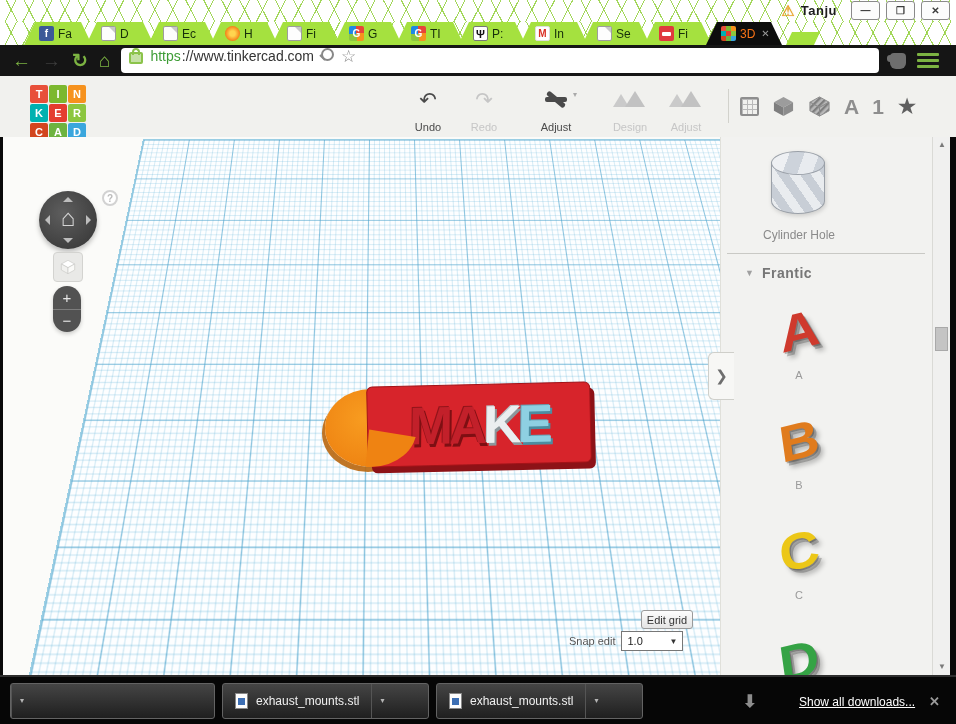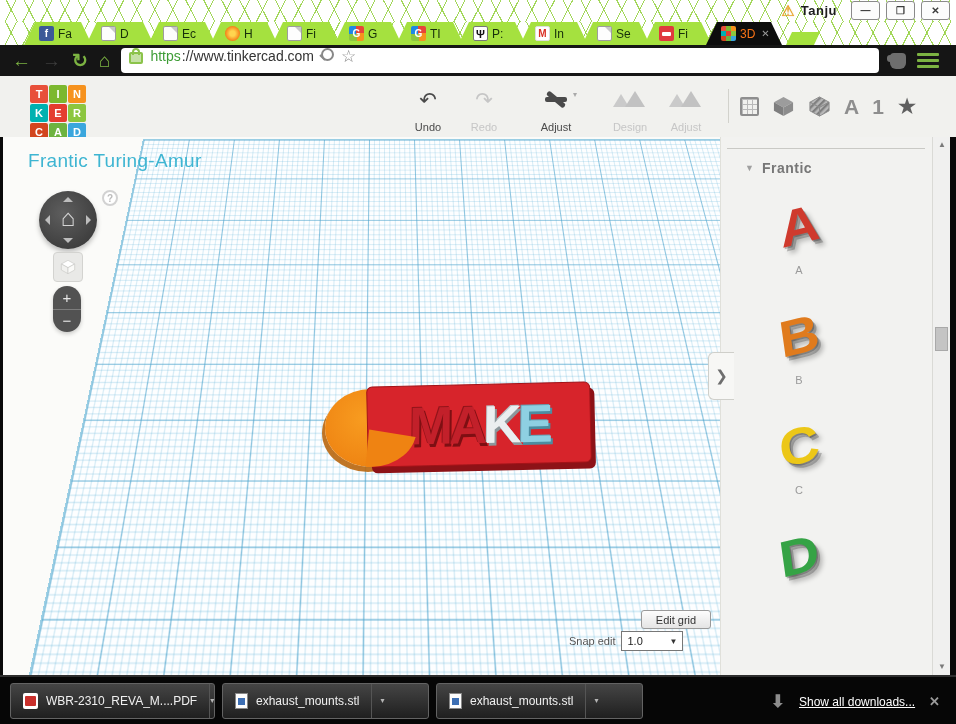--- a/index.html
+++ b/index.html
@@ -137,21 +137,21 @@
     transform:rotate(-1.3deg);box-shadow:4px 6px 0 #8d1217;border:1px solid #a31318;box-sizing:border-box;
     display:flex;align-items:center;justify-content:center;}
   .make-crescent{position:absolute;left:4px;top:7px;width:92px;height:78px;border-radius:50%;
     background:#ef8312;clip-path:polygon(48% 52%,100% 62%,94% 100%,44% 100%);}
   .make-letters{position:relative;display:flex;font-size:53px;font-weight:800;letter-spacing:-4px;
     transform:skewX(-2deg);line-height:1;}
   .mk-red{text-shadow:2px 3px 0 #7e0f13,-1px -1px 0 #93141a;}
   .mk-white{text-shadow:2px 3px 0 #8c979c,-1px -1px 0 #b9c2c6;}
   .mk-blue{text-shadow:2px 3px 0 #4b8da1,-1px -1px 0 #63a2b5;}
   
-  .editgrid-btn{position:absolute;left:638px;top:473px;width:70px;height:19px;
+  .editgrid-btn{position:absolute;left:638px;top:473px;width:52px;height:19px;
     background:linear-gradient(#fdfdfd,#e4e4e4);border:1px solid #9a9a9a;border-radius:3px;
     font-size:11px;color:#333;display:flex;align-items:center;justify-content:center;box-sizing:border-box;}
   .snapgrid{position:absolute;left:566px;top:494px;display:flex;align-items:center;gap:6px;}
   .snapgrid-label{font-size:11px;color:#555;}
   .snap-select{width:62px;height:20px;background:#fff;border:1px solid #777;display:flex;
     align-items:center;justify-content:space-between;padding:0 5px;box-sizing:border-box;
     font-size:11px;color:#222;}
   .snap-caret{font-size:8px;color:#333;}
   
   .collapse-handle{position:absolute;left:708px;top:215px;width:25px;height:46px;background:#f7f7f5;
@@ -193,21 +193,21 @@
   .dl-body{display:flex;align-items:center;gap:8px;padding:0 12px;}
   .dl-name{font-size:12px;color:#f0f0f0;white-space:nowrap;}
   .dl-caret{width:20px;align-self:stretch;border-left:1px solid #555;display:flex;align-items:center;
     justify-content:center;color:#b5b5b5;font-size:8px;}
   .icon-pdf{width:15px;height:16px;background:#fff;border-radius:2px;position:relative;flex:none;}
   .icon-pdf::before{content:"";position:absolute;inset:3px 2px;background:#c9302c;border-radius:1px;}
   .icon-stl{width:13px;height:16px;background:#fdfdfd;border:1px solid #888;box-sizing:border-box;position:relative;flex:none;}
   .icon-stl::before{content:"";position:absolute;left:2px;top:4px;width:7px;height:7px;background:#3d6fb4;}
   .dl-right{position:absolute;right:16px;top:0;height:49px;display:flex;align-items:center;gap:14px;}
   .dl-arrow{color:#8c8c8c;font-size:17px;font-weight:bold;}
-  .dl-showall{font-size:12px;color:#fff;text-decoration:underline;}
+  .dl-showall{font-size:12px;color:#fff;text-decoration:underline;margin-left:28px;}
   .dl-close{color:#9a9a9a;font-size:13px;font-weight:bold;}
 </style>
 </head>
 <body>
 
 <div class="titlebar">
   <div class="title-right">
     <span class="warn-tri">⚠</span>
     <span class="win-title">Tanju</span>
     <span class="winbtn">—</span>
@@ -358,21 +358,20 @@
     </svg>
     <span class="cat-glyph">A</span>
     <span class="cat-glyph">1</span>
     <span class="cat-star">★</span>
   </div>
 </div>
 
 <div class="main">
   <div class="canvas">
     <div class="workplane"></div>
-    <div class="canvas-title">Frantic Turing-Amur</div>
     <div class="navball">
       <span class="nb-arrow nb-up"></span>
       <span class="nb-arrow nb-down"></span>
       <span class="nb-arrow nb-left"></span>
       <span class="nb-arrow nb-right"></span>
       <span class="home">⌂</span>
     </div>
     <div class="help-btn">?</div>
     <div class="cube-btn">
       <svg width="16" height="16" viewBox="0 0 24 24">
@@ -407,20 +406,29 @@
         <span class="snap-caret">▼</span>
       </div>
     </div>
   </div>
 
   <div class="collapse-handle">
     <span>❯</span>
   </div>
 
   <div class="sidebar">
+    <div class="sidebar-inner">
+      <div style="display:flex;flex-direction:column;align-items:center;">
+        <div class="cyl">
+          <div class="cyl-top"></div>
+            <div class="cyl-body"></div>
+        </div>
+        <div class="shape-label">Cylinder Hole</div>
+      </div>
+    </div>
     <div class="side-divider"></div>
     <div class="section-hdr">
       <span class="section-caret">▼</span>
       <span class="section-title">Frantic</span>
     </div>
     <div class="letter-items">
       <div class="letter-item">
         <span class="letter-glyph" style="color: rgb(207, 58, 45);">A</span>
         <span class="letter-label">A</span>
       </div>
@@ -443,24 +451,20 @@
     <div class="sb-btn sb-up">▲</div>
     <div class="sb-thumb"></div>
     <div class="sb-btn sb-down">▼</div>
   </div>
   <div class="left-border"></div>
   <div class="right-border"></div>
 </div>
 
 <div class="downloads">
   <div class="dl-item" style="width:205px;">
-    <div class="dl-body">
-      <span class="icon-pdf"></span>
-      <span class="dl-name">WBR-2310_REVA_M....PDF</span>
-    </div>
     <div class="dl-caret">▾</div>
   </div>
   <div class="dl-item" style="width:207px;">
     <div class="dl-body">
       <span class="icon-stl"></span>
       <span class="dl-name">exhaust_mounts.stl</span>
     </div>
     <div class="dl-caret">▾</div>
   </div>
   <div class="dl-item" style="width:207px;">

